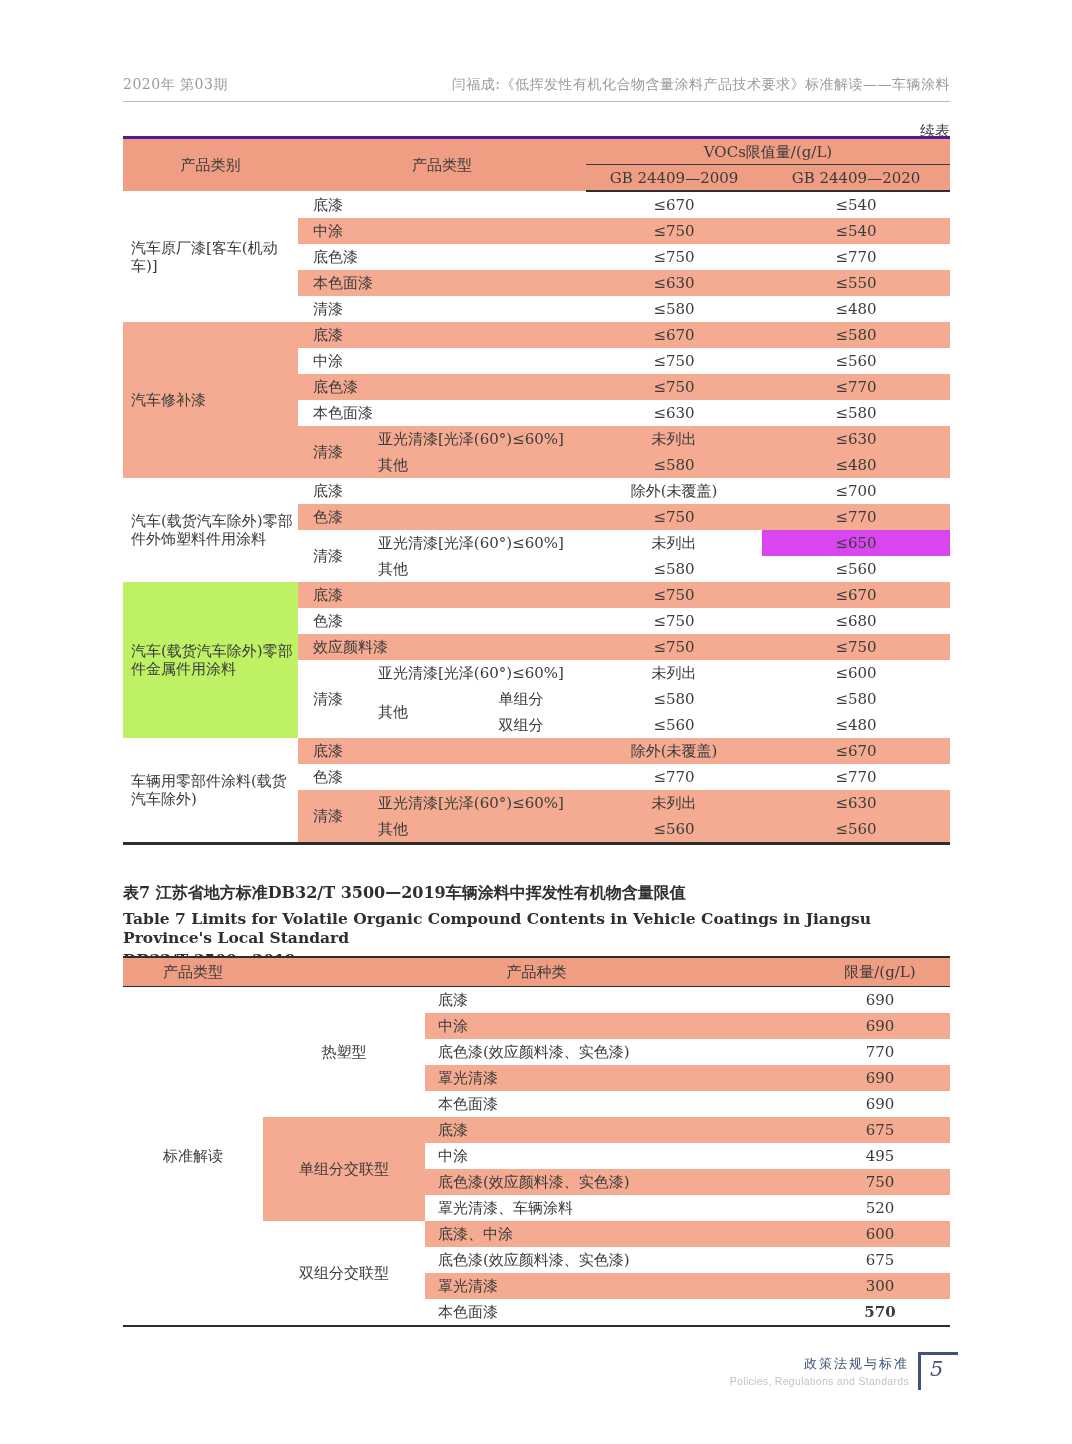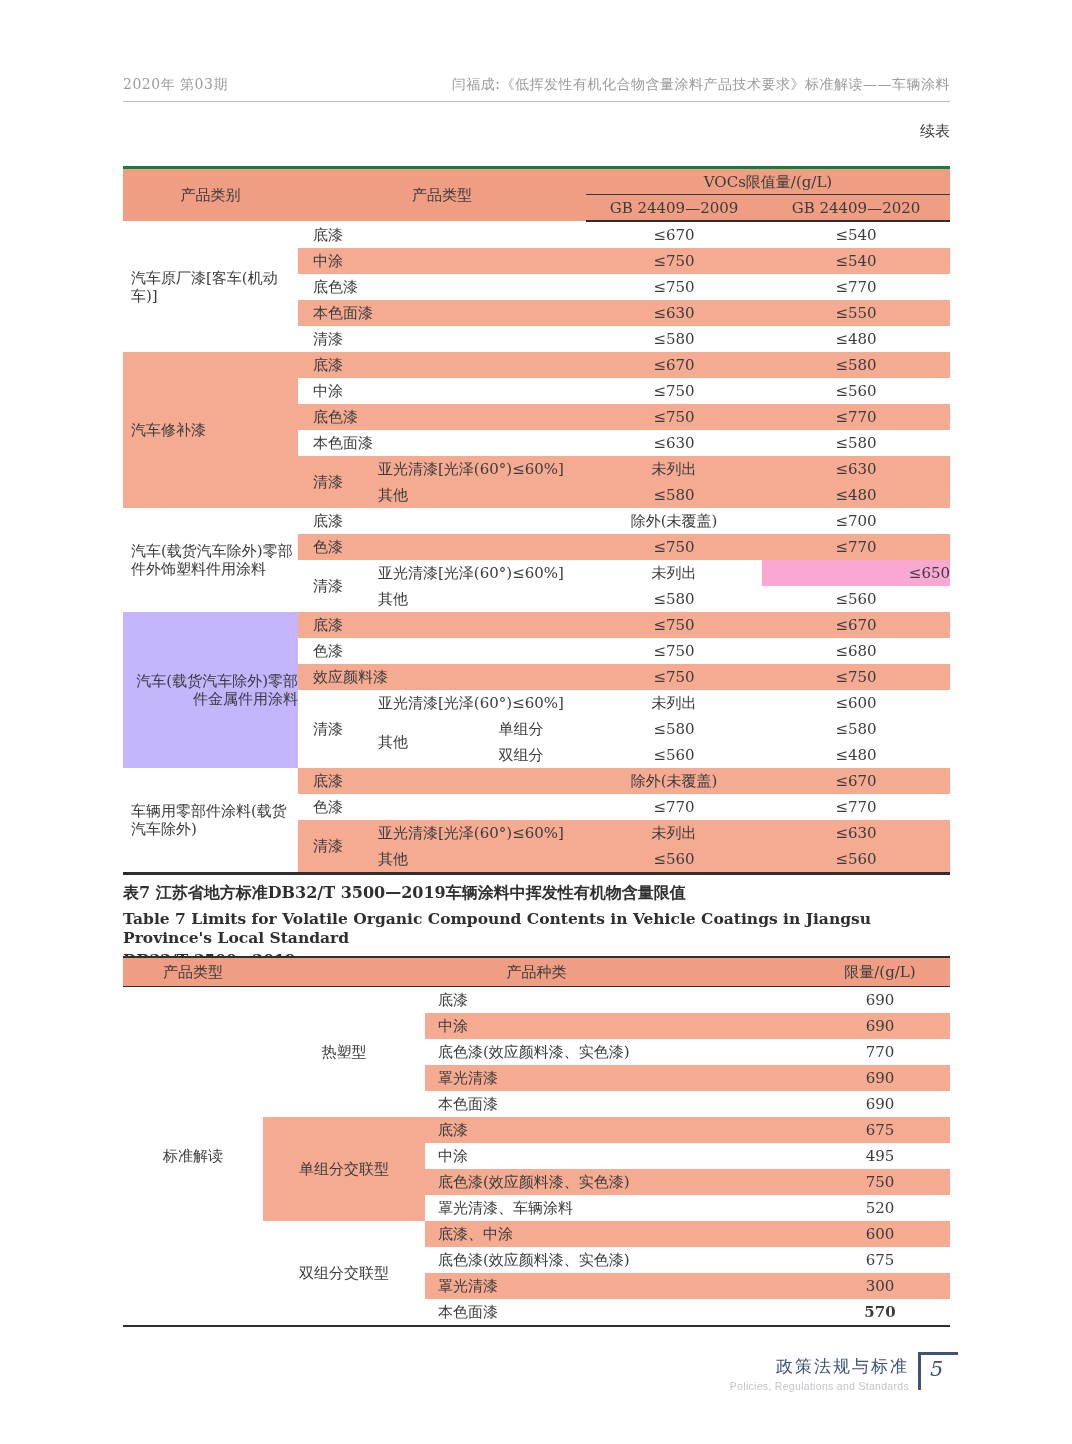--- a/index.html
+++ b/index.html
@@ -12,21 +12,21 @@
                 border-bottom:1px solid #bdbdbd;padding-bottom:7px;
                 font-size:14px;color:#9b9b9b;letter-spacing:0.5px;}
 
   .continued{position:absolute;top:122px;left:123px;width:827px;text-align:right;font-size:15px;}
 
   
   table{border-collapse:collapse;table-layout:fixed;width:827px;}
   td,th{padding:0;font-size:15px;line-height:1.2;height:26px;overflow:visible;white-space:normal;}
   th{font-weight:normal;background:var(--hfill,#ef9e83);text-align:center;}
 
-  .t1{position:absolute;top:166px;left:123px;border-top:3px solid #15803d;border-bottom:3px solid #2e2e2e;}
+  .t1{position:absolute;top:136px;left:123px;border-top:3px solid #4c1d95;border-bottom:3px solid #2e2e2e;}
   .t1 thead tr:last-child th{border-bottom:2.5px solid #2e2e2e;}
   .t1 .voc-h{border-bottom:1.5px solid #3a3a3a;}
   .t1 thead th{height:25px;}
 
   .k-cat{text-align:left;padding-left:8px;vertical-align:middle;}
   .k-cat7{text-align:center;vertical-align:middle;}
   .k-sub7{text-align:center;vertical-align:middle;}
   .k-type{text-align:left;padding-left:15px;}
   .k-sub{text-align:left;padding-left:15px;vertical-align:middle;}
   .k-sub2{text-align:left;padding-left:12px;white-space:nowrap;}
@@ -39,21 +39,21 @@
   .cap-cn{font-size:16px;font-weight:bold;color:#2f2f2f;}
   .cap-en{font-size:15.5px;font-weight:bold;color:#2f2f2f;margin-top:5px;}
   .cap-en2{font-size:15.5px;font-weight:bold;color:#2f2f2f;margin-top:3px;}
 
   .t7{position:absolute;top:956px;left:123px;border-top:2.5px solid #2e2e2e;border-bottom:2px solid #2e2e2e;}
   .t7 thead th{height:28px;border-bottom:1.5px solid #2e2e2e;}
 
   
   .footer{position:absolute;top:1352px;right:114px;display:flex;align-items:flex-start;}
   .footer-text{text-align:right;margin-right:9px;padding-top:3px;}
-  .footer-cn{font-size:17px;color:var(--blue,#3e5377);letter-spacing:2px;}
+  .footer-cn{font-size:13px;color:var(--blue,#3e5377);letter-spacing:2px;}
   .footer-en{font-size:10.5px;color:#c0c3c9;margin-top:2px;letter-spacing:0.3px;
              font-family:"Liberation Sans","DejaVu Sans",sans-serif;}
   .page-num-box{width:28px;height:33px;border-top:3px solid var(--blue,#3e5377);
                 border-left:3px solid var(--blue,#3e5377);
                 font-style:italic;font-size:21px;color:var(--blue,#3e5377);
                 padding:2px 0 0 9px;box-sizing:content-box;}
 </style>
 </head>
 <body>
 
@@ -153,29 +153,29 @@
         </tr>
         <tr>
           <td colspan="3" class="k-type" style="background: rgb(244, 171, 146);">色漆</td>
           <td class="k-v" style="background: rgb(244, 171, 146);">≤750</td>
           <td class="k-v" style="background: rgb(244, 171, 146);">≤770</td>
         </tr>
         <tr>
           <td rowspan="2" class="k-sub" style="background: rgb(255, 255, 255);">清漆</td>
           <td colspan="2" class="k-sub2" style="background: rgb(255, 255, 255);">亚光清漆[光泽(60°)≤60%]</td>
           <td class="k-v" style="background: rgb(255, 255, 255);">未列出</td>
-          <td class="k-v" style="background: #f9a8d4; text-align: right;">≤650</td>
+          <td class="k-v" style="background: #d946ef;">≤650</td>
         </tr>
         <tr>
           <td colspan="2" class="k-sub2" style="background: rgb(255, 255, 255);">其他</td>
           <td class="k-v" style="background: rgb(255, 255, 255);">≤580</td>
           <td class="k-v" style="background: rgb(255, 255, 255);">≤560</td>
         </tr>
         <tr>
-          <td rowspan="6" class="k-cat" style="background: #c4b5fd; text-align: right;">汽车(载货汽车除外)零部件金属件用涂料</td>
+          <td rowspan="6" class="k-cat" style="background: #bef264;">汽车(载货汽车除外)零部件金属件用涂料</td>
           <td colspan="3" class="k-type" style="background: rgb(244, 171, 146);">底漆</td>
           <td class="k-v" style="background: rgb(244, 171, 146);">≤750</td>
           <td class="k-v" style="background: rgb(244, 171, 146);">≤670</td>
         </tr>
         <tr>
           <td colspan="3" class="k-type" style="background: rgb(255, 255, 255);">色漆</td>
           <td class="k-v" style="background: rgb(255, 255, 255);">≤750</td>
           <td class="k-v" style="background: rgb(255, 255, 255);">≤680</td>
         </tr>
         <tr>

